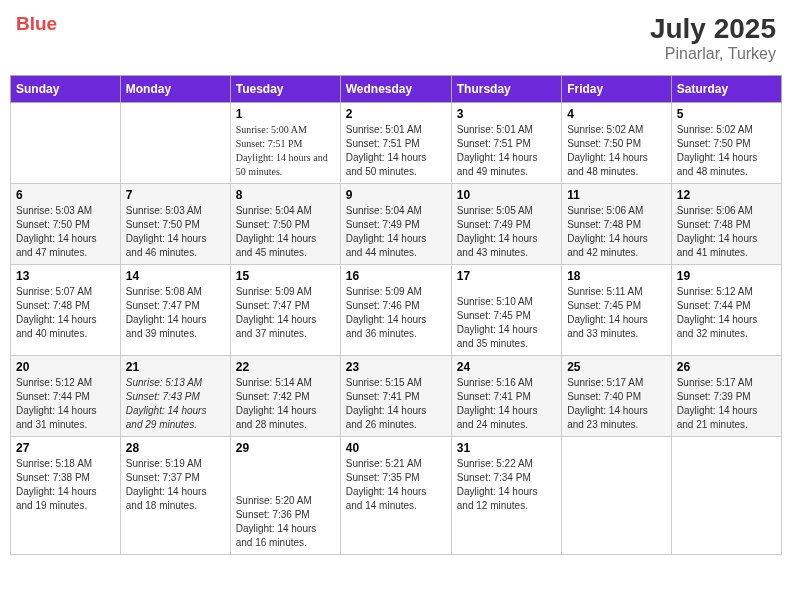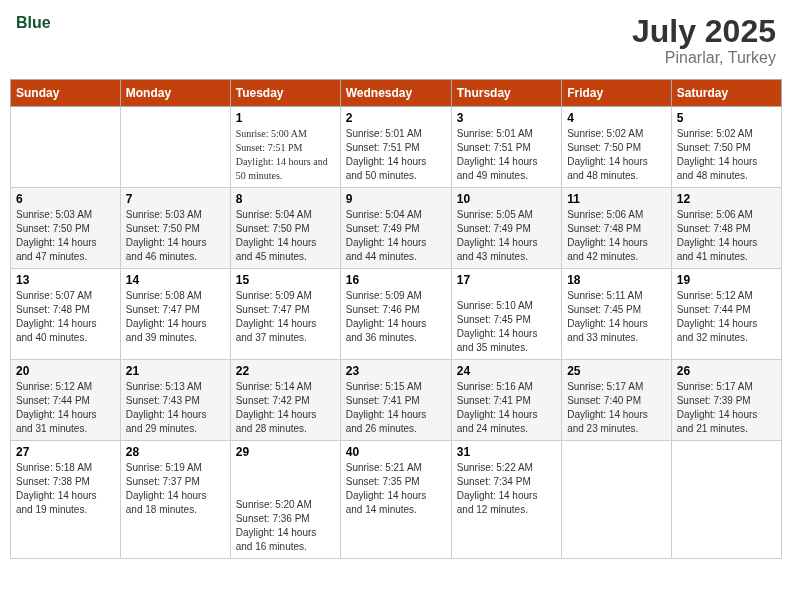--- a/index.html
+++ b/index.html
@@ -21,50 +21,50 @@
       display: flex;
       align-items: center;
     }
     .logo-text-general {
       font-size: 18px;
       font-weight: bold;
       color: #333;
       line-height: 1.1;
     }
     .logo-text-blue {
-      font-size: 16px;
-      font-weight: bold;
-      color: #14532d;
+      font-size: 19px;
+      font-weight: bold;
+      color: #ef4444;
       line-height: 1.1;
     }
     .logo-icon {
       width: 20px;
       height: 20px;
       margin-left: 2px;
     }
     .title-block {
       text-align: right;
     }
     .month-title {
-      font-size: 32px;
+      font-size: 28px;
       font-weight: bold;
       color: #333;
       line-height: 1.1;
     }
     .location-title {
       font-size: 16px;
       color: #737373;
     }
     .calendar {
       width: 100%;
       border-collapse: collapse;
       font-size: 10.5px;
     }
     .calendar th {
-      background: #c2410c;
+      background: #6d28d9;
       color: #fff;
       text-align: left;
       padding: 6px 5px;
       font-size: 12px;
       font-weight: bold;
       border: 1px solid #aaa;
     }
     .calendar td {
       vertical-align: top;
       border: 1px solid #ccc;
@@ -245,21 +245,21 @@
       </tr>
       <tr>
         <td>
           <div class="day-num">20</div>
           <div class="day-info" style="white-space: pre-line;">Sunrise: 5:12 AM
 Sunset: 7:44 PM
 Daylight: 14 hours and 31 minutes.</div>
         </td>
         <td>
           <div class="day-num">21</div>
-          <div class="day-info" style="white-space: pre-line;">Sunrise: 5:13 AM
+          <div class="day-info" style="white-space: pre-line; font-style: italic;">Sunrise: 5:13 AM
 Sunset: 7:43 PM
 Daylight: 14 hours and 29 minutes.</div>
         </td>
         <td>
           <div class="day-num">22</div>
           <div class="day-info" style="white-space: pre-line;">Sunrise: 5:14 AM
 Sunset: 7:42 PM
 Daylight: 14 hours and 28 minutes.</div>
         </td>
         <td>

